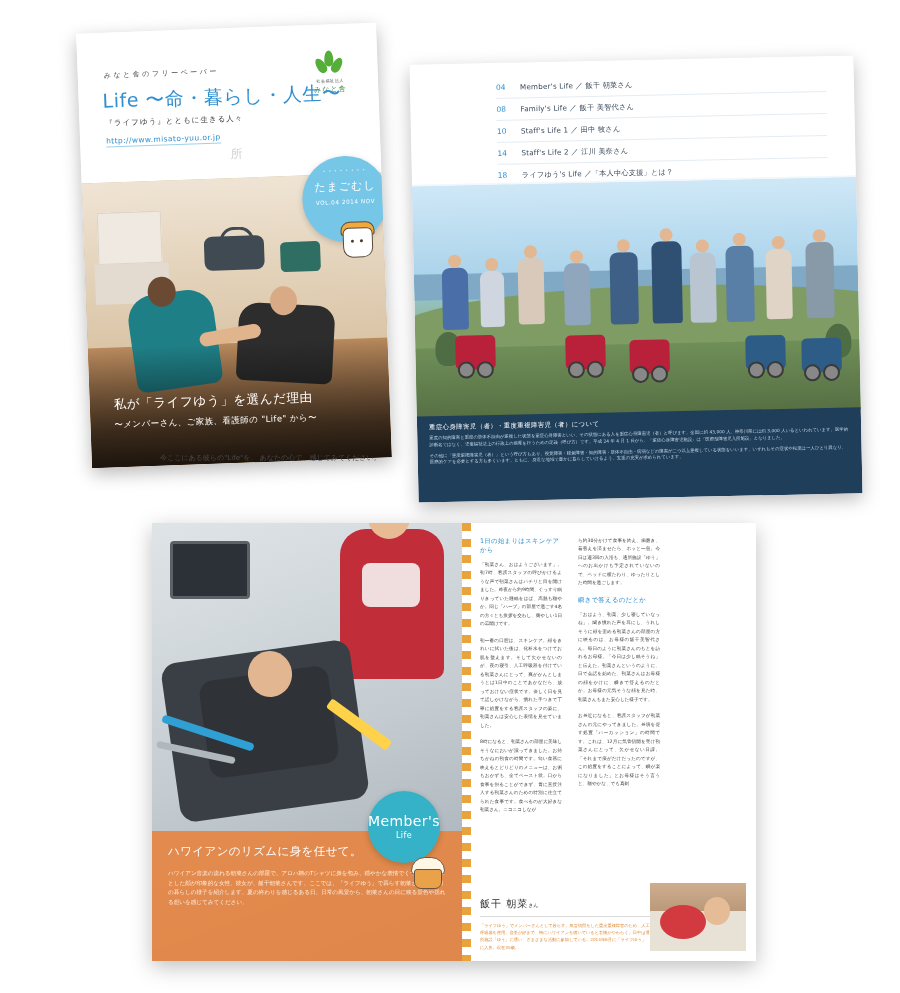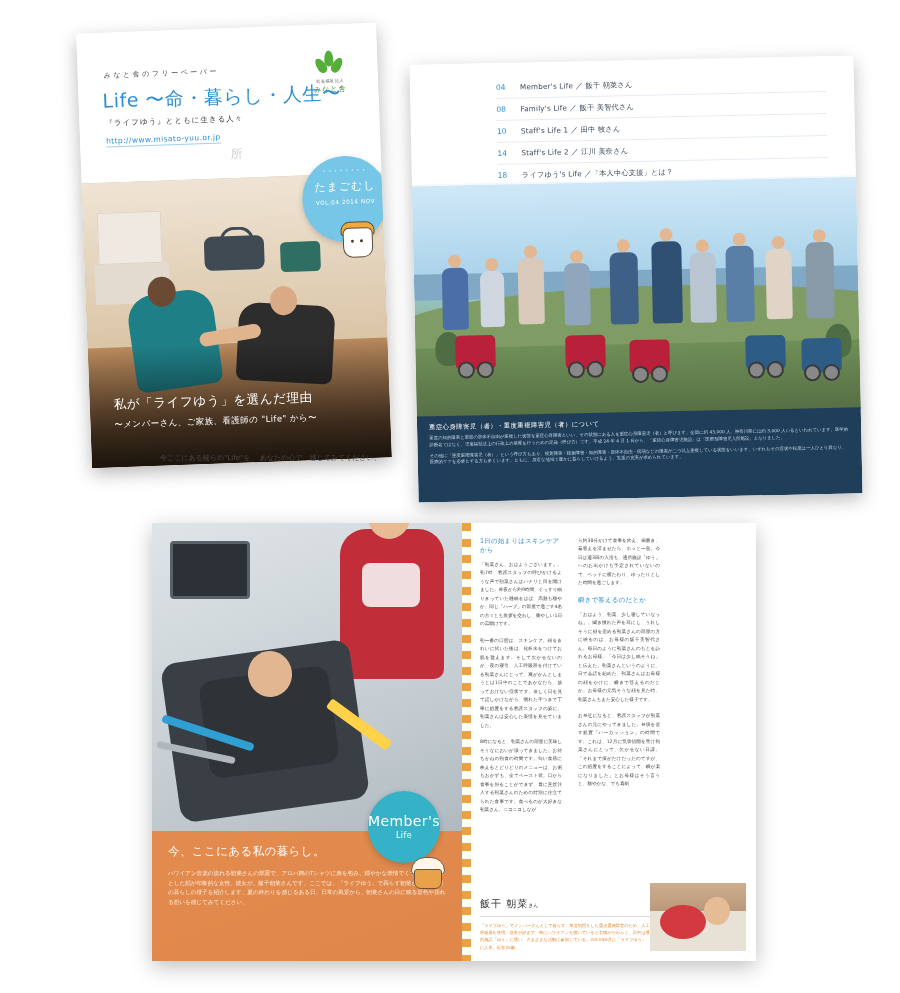--- a/index.html
+++ b/index.html
@@ -313,21 +313,21 @@
         <div class="print"></div>
       </div>
       <div class="chair"></div>
       <div class="boy"></div>
       <div class="boyhead"></div>
       <div class="tube"></div>
       <div class="tube2"></div>
       <div class="syringe"></div>
 
       <div class="ar-ov">
-        <h3>今、ここにある私の暮らし。</h3>
+        <h3>ハワイアンのリズムに身を任せて。</h3>
         <p>ハワイアン音楽の流れる朝菜さんの部屋で、アロハ柄のTシャツに身を包み、穏やかな表情でくつろぐキリエとした顔が印象的な女性。彼女が、飯干朝菜さんです。ここでは、「ライフゆう」で暮らす朝菜さんの、1日の暮らしの様子を紹介します。夏の終わりを感じるある日、日常の風景から、朝菜さんの目に映る景色や揺れる想いを感じてみてください。</p>
       </div>
 
       <div class="mlcircle">
         <div class="m1">Member's</div>
         <div class="m2">Life</div>
       </div>
       <div class="cupcake">
         <div class="top"></div>
           <div class="cup"></div>

